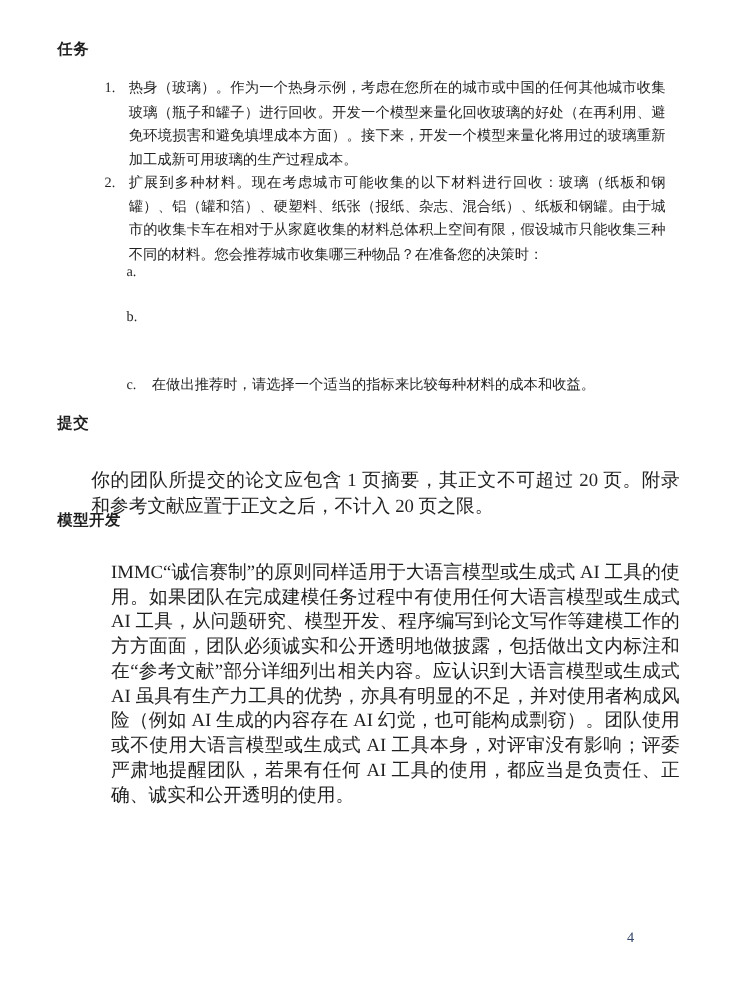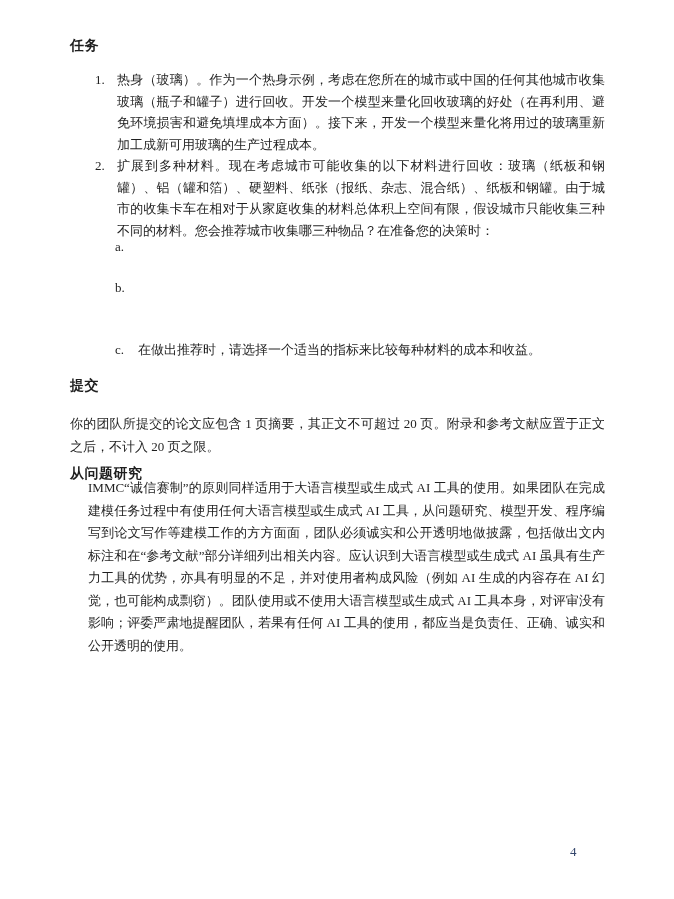--- a/index.html
+++ b/index.html
@@ -5,42 +5,42 @@
   html,body{margin:0;padding:0;background:#ffffff;}
   .page{
     position:relative;
     width:674px;height:899px;
     background:var(--bg,#ffffff);
     color:var(--text,#1f1f1f);
     font-family:"Liberation Serif","DejaVu Serif",serif;
     overflow:hidden;
   }
   .heading{
-    position:absolute;left:70px;margin:0;
+    position:absolute;left:52px;margin:0;
     font-size:14px;font-weight:bold;line-height:16px;
     letter-spacing:0.5px;
   }
   .block{position:absolute;left:70px;width:535px;}
   .task-item{
     position:relative;
     padding-left:47px;
     font-size:13px;line-height:21.5px;
     text-align:justify;
   }
   .task-item .marker{position:absolute;left:25px;top:0;}
   .sub-item{
     position:absolute;left:70px;width:535px;
     padding-left:68px;box-sizing:border-box;
     font-size:13px;line-height:21.5px;
     text-align:justify;
   }
   .sub-item .marker{position:absolute;left:45px;top:0;}
   .para{
-    position:absolute;left:70px;width:535px;margin:0;
-    font-size:13px;line-height:22.5px;
+    position:absolute;left:70px;width:535px;margin:13px;
+    font-size:17px;line-height:22.5px;
     text-align:justify;
   }
   .para.indented{left:88px;width:517px;}
   .page-number{
     position:absolute;left:570px;top:844px;
     font-size:13px;line-height:15px;
     color:var(--pagenum,#33466b);
   }
 </style>
 </head>
@@ -74,19 +74,19 @@
 
   <div class="sub-item" style="top:339px">
     <span class="marker">c.</span>
     <div class="item-text">在做出推荐时，请选择一个适当的指标来比较每种材料的成本和收益。</div>
   </div>
 
   <h2 class="heading" style="top:378px">提交</h2>
 
   <p class="para" style="top:413px">你的团队所提交的论文应包含 1 页摘要，其正文不可超过 20 页。附录和参考文献应置于正文之后，不计入 20 页之限。</p>
 
-  <h2 class="heading" style="top:466px">从问题研究</h2>
+  <h2 class="heading" style="top:466px">模型开发</h2>
 
-  <p class="para indented" style="top:477px">IMMC“诚信赛制”的原则同样适用于大语言模型或生成式 AI 工具的使用。如果团队在完成建模任务过程中有使用任何大语言模型或生成式 AI 工具，从问题研究、模型开发、程序编写到论文写作等建模工作的方方面面，团队必须诚实和公开透明地做披露，包括做出文内标注和在“参考文献”部分详细列出相关内容。应认识到大语言模型或生成式 AI 虽具有生产力工具的优势，亦具有明显的不足，并对使用者构成风险（例如 AI 生成的内容存在 AI 幻觉，也可能构成剽窃）。团队使用或不使用大语言模型或生成式 AI 工具本身，对评审没有影响；评委严肃地提醒团队，若果有任何 AI 工具的使用，都应当是负责任、正确、诚实和公开透明的使用。</p>
+  <p class="para indented" style="top:496px">IMMC“诚信赛制”的原则同样适用于大语言模型或生成式 AI 工具的使用。如果团队在完成建模任务过程中有使用任何大语言模型或生成式 AI 工具，从问题研究、模型开发、程序编写到论文写作等建模工作的方方面面，团队必须诚实和公开透明地做披露，包括做出文内标注和在“参考文献”部分详细列出相关内容。应认识到大语言模型或生成式 AI 虽具有生产力工具的优势，亦具有明显的不足，并对使用者构成风险（例如 AI 生成的内容存在 AI 幻觉，也可能构成剽窃）。团队使用或不使用大语言模型或生成式 AI 工具本身，对评审没有影响；评委严肃地提醒团队，若果有任何 AI 工具的使用，都应当是负责任、正确、诚实和公开透明的使用。</p>
 
   <div class="page-number">4</div>
 
 </div>
 
 </body></html>

